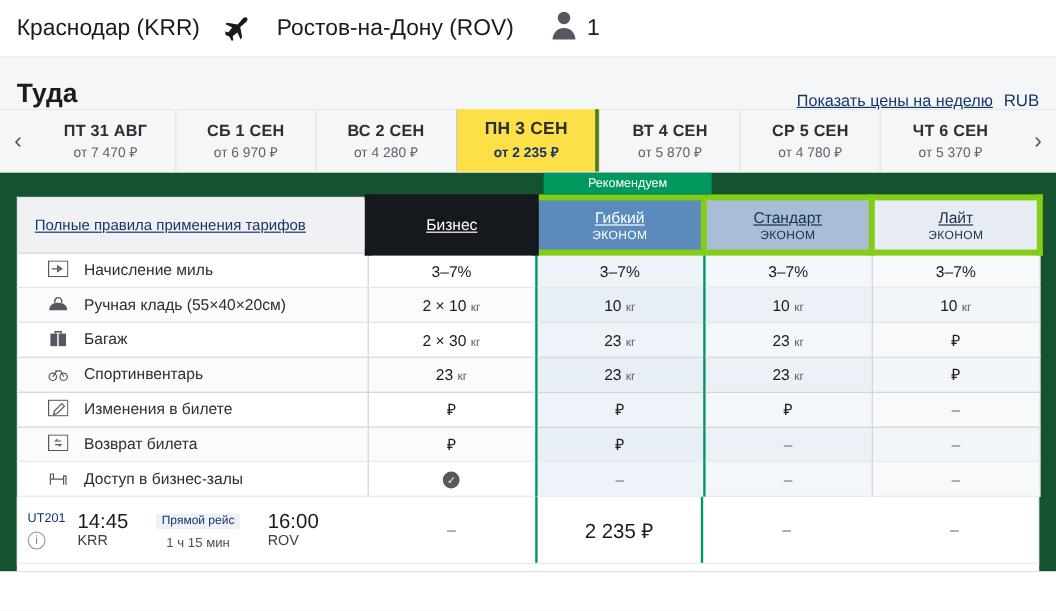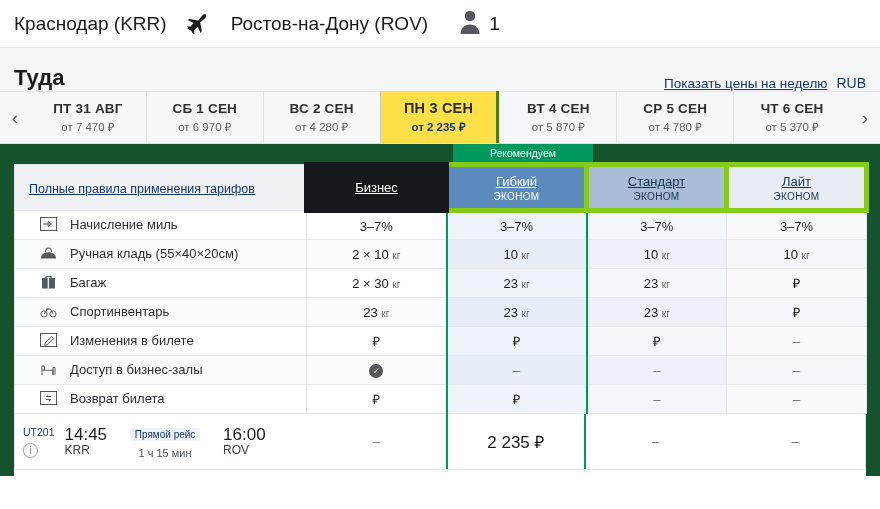--- a/index.html
+++ b/index.html
@@ -348,46 +348,46 @@
           <td class="val col-flex">₽</td>
           <td class="val col-std">₽</td>
           <td class="val col-lite dash">–</td>
         </tr>
 
         <tr>
           <td class="feat">
             <span class="fwrap">
               <span>
                 <svg width="17" height="14" viewBox="0 0 17 14">
+                    <rect x="0.5" y="0.5" width="16" height="13" fill="none" stroke="#55595f"></rect>
+                    <path d="M11 5.5H6.3l1.6-1.6M6 8.5h4.7l-1.6 1.6" fill="none" stroke="#55595f"></path>
+                  </svg>
+              </span>
+              <span>Возврат билета</span>
+            </span>
+          </td>
+          <td class="val col-biz">₽</td>
+          <td class="val col-flex">₽</td>
+          <td class="val col-std dash">–</td>
+          <td class="val col-lite dash">–</td>
+        </tr>
+
+        <tr>
+          <td class="feat">
+            <span class="fwrap">
+              <span>
+                <svg width="17" height="14" viewBox="0 0 17 14">
                     <path d="M2 13V8.2h11V13M2 8.2V4h2.5v4.2M13 13V5.5h2V13" fill="none" stroke="#55595f"></path>
                   </svg>
               </span>
               <span>Доступ в бизнес-залы</span>
             </span>
           </td>
           <td class="val col-biz"><span class="check">✓</span></td>
           <td class="val col-flex dash">–</td>
-          <td class="val col-std dash">–</td>
-          <td class="val col-lite dash">–</td>
-        </tr>
-
-        <tr>
-          <td class="feat">
-            <span class="fwrap">
-              <span>
-                <svg width="17" height="14" viewBox="0 0 17 14">
-                    <rect x="0.5" y="0.5" width="16" height="13" fill="none" stroke="#55595f"></rect>
-                    <path d="M11 5.5H6.3l1.6-1.6M6 8.5h4.7l-1.6 1.6" fill="none" stroke="#55595f"></path>
-                  </svg>
-              </span>
-              <span>Возврат билета</span>
-            </span>
-          </td>
-          <td class="val col-biz">₽</td>
-          <td class="val col-flex">₽</td>
           <td class="val col-std dash">–</td>
           <td class="val col-lite dash">–</td>
         </tr>
 
 
       </tbody>
     </table>
 
     <div class="flight-row">
       <div class="fl-left">

